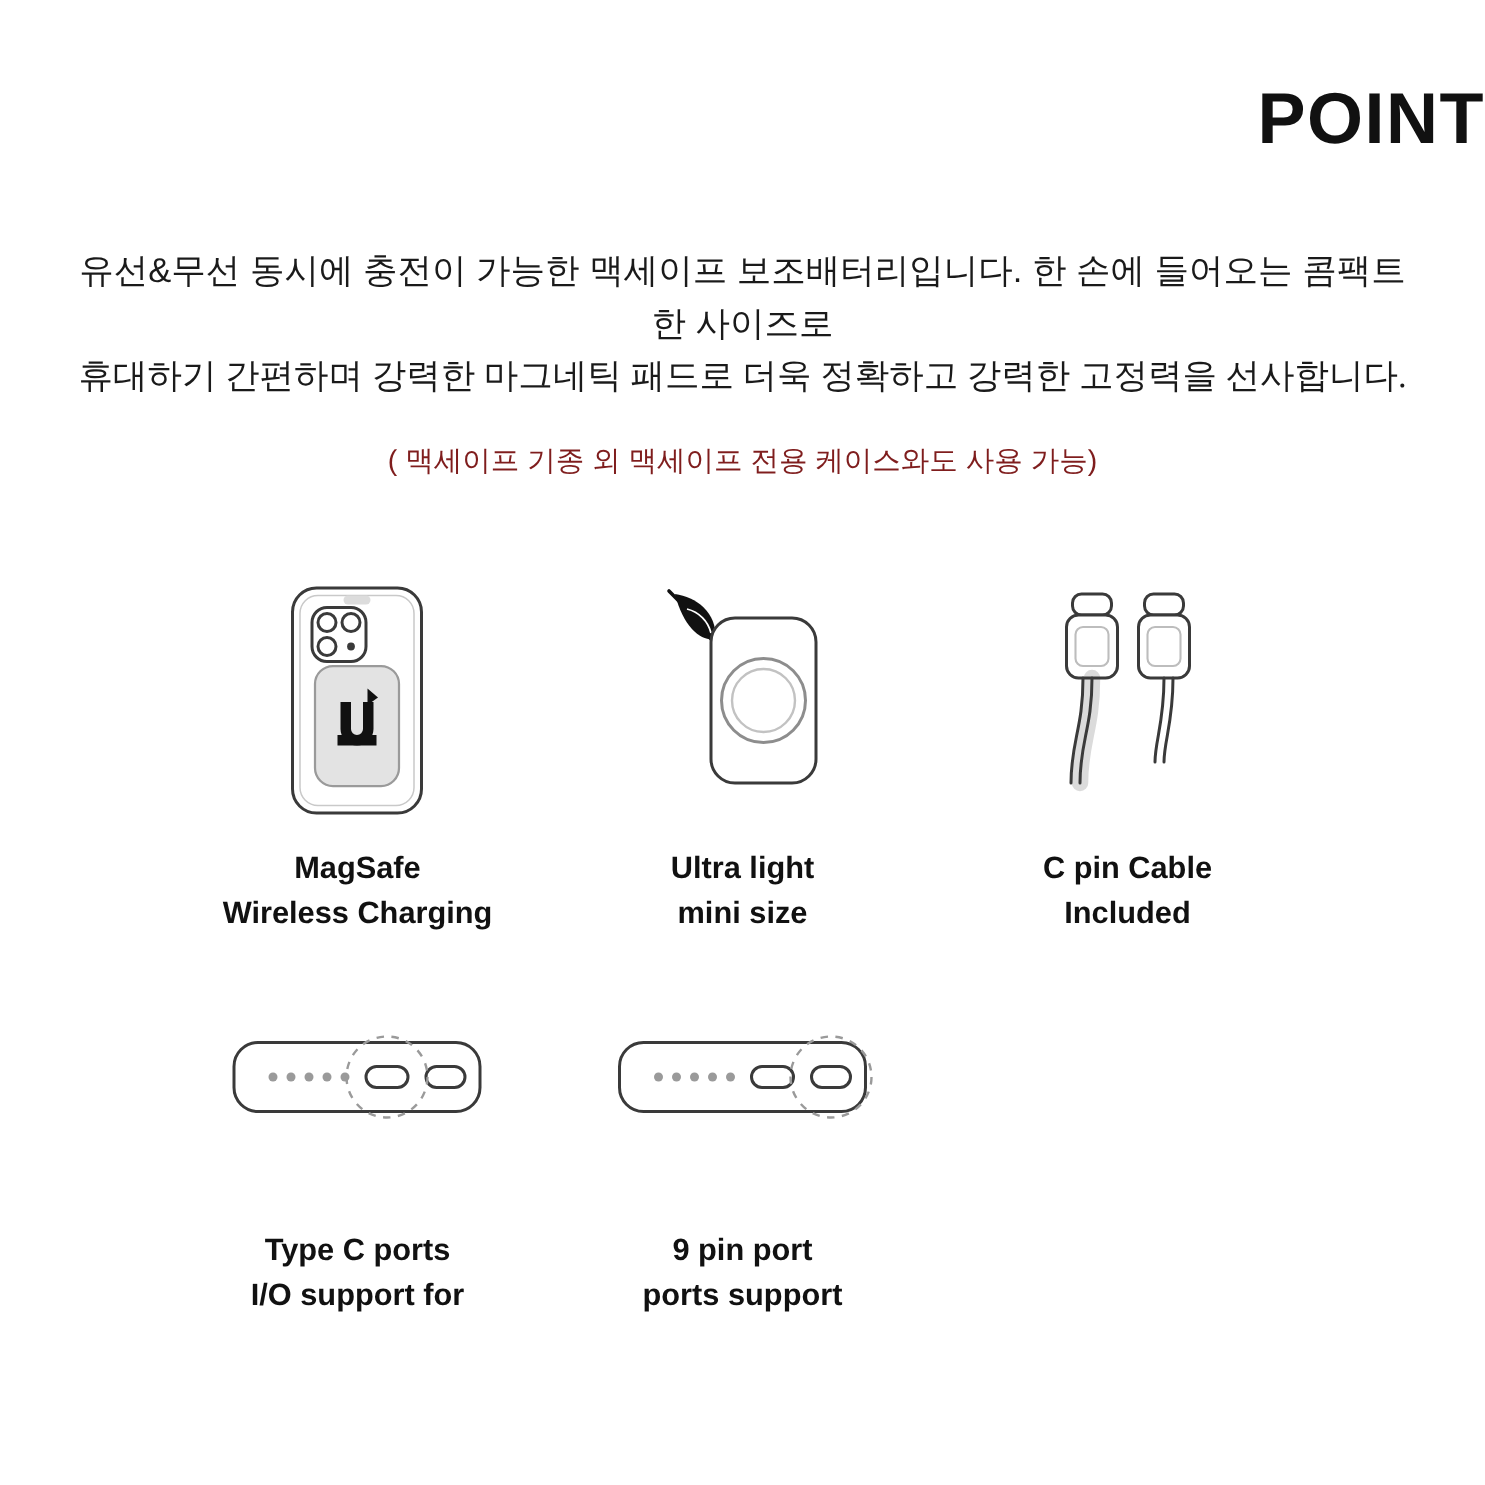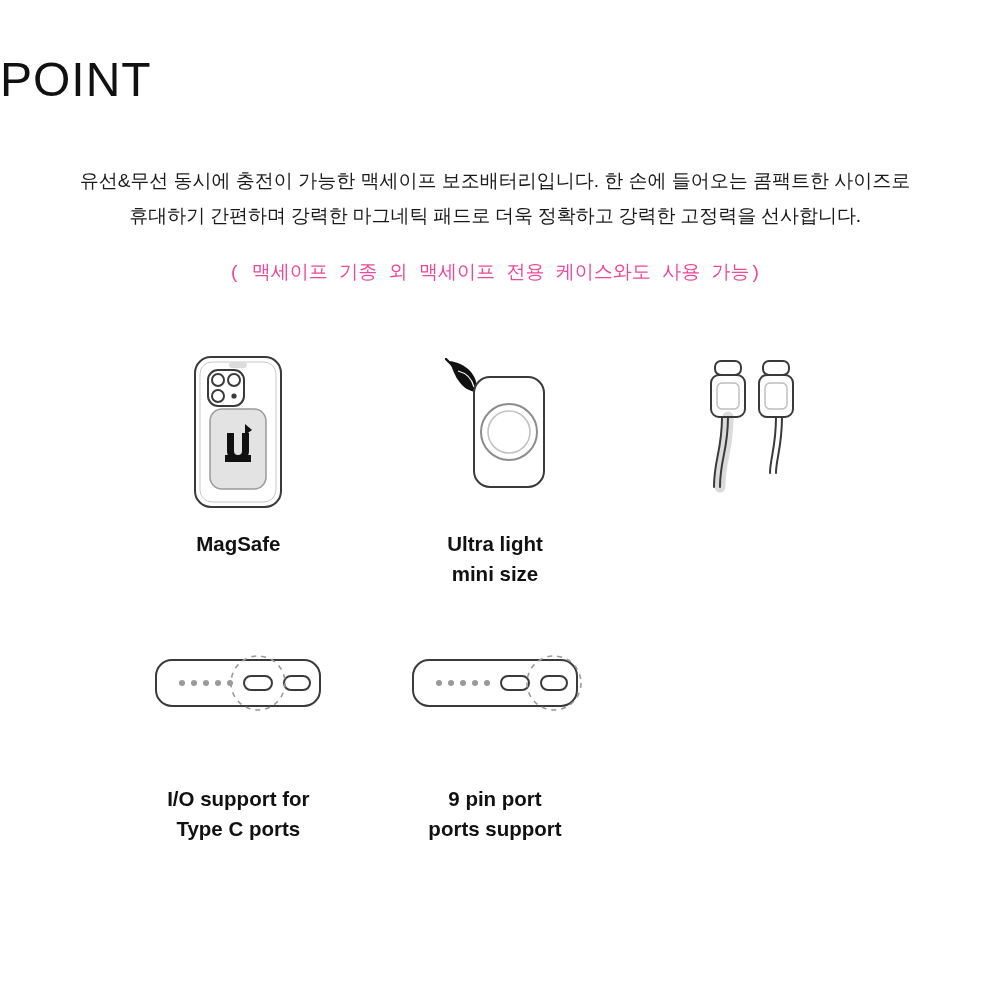--- a/index.html
+++ b/index.html
@@ -15,45 +15,44 @@
     overflow: hidden;
     position: relative;
   }
   .page {
     width: 990px;
     height: 990px;
     position: relative;
     box-sizing: border-box;
   }
   .title {
-    text-align: left;
+    text-align: right;
     font-size: 48px;
-    font-weight: normal;
+    font-weight: bold;
     letter-spacing: 1px;
     margin-top: 52px;
     color: #111;
   }
   .desc {
     margin-top: 56px;
     text-align: center;
-    font-size: 19px;
+    font-size: 23px;
     line-height: 35px;
     color: #1a1a1a;
     padding: 0 45px;
   }
   .desc .line2 {
     display: block;
     font-family: Liberation Serif, serif;
   }
   .note {
     margin-top: 26px;
     text-align: center;
     font-size: 19px;
-    color: #ec4899;
-    font-family: Liberation Mono, monospace;
+    color: #7f1d1d;
   }
   .grid {
     margin-top: 62px;
     display: grid;
     grid-template-columns: repeat(3, 1fr);
     grid-template-rows: 265px 265px;
     padding: 0 110px;
     box-sizing: border-box;
   }
   .cell {
@@ -109,20 +108,21 @@
           <rect x="57" y="62" width="56" height="80" rx="12" ry="12" fill="#e3e3e3" stroke="#9a9a9a" stroke-width="1.5"></rect>
           <g transform="translate(72,86)">
             <path d="M2 0 L2 18 a11 11 0 0 0 22 0 L24 0 L17 0 L17 18 a4 4 0 0 1 -8 0 L9 0 Z" fill="#111111"></path>
             <rect x="0" y="22" width="26" height="7" fill="#111111"></rect>
             <path d="M20 -9 L27 -3 L20 2 Z" fill="#111111"></path>
           </g>
         </svg>
       </div>
       <div class="cap">
         <span>MagSafe</span>
+        <span>Wireless Charging</span>
       </div>
     </div>
 
     <div class="cell">
       <div class="art">
         <svg width="170" height="170" viewBox="0 0 170 170">
           <g transform="translate(34,10)">
             <path d="M2 2 C10 10 22 22 30 34" stroke="#111111" stroke-width="2.4" fill="none" stroke-linecap="round"></path>
             <path d="M6 4 C20 6 34 16 33 34 C25 36 12 28 6 4 Z" fill="#111111"></path>
             <path d="M14 14 C22 16 28 22 30 30" stroke="#ffffff" stroke-width="1.2" fill="none"></path>
@@ -149,41 +149,45 @@
             <rect x="92" y="28" width="34" height="42" rx="8" ry="8"></rect>
             <rect x="98" y="36" width="22" height="26" rx="5" ry="5" stroke="#bdbdbd" stroke-width="1.4"></rect>
           </g>
           <path d="M61 70 C61 104 53 112 53 140" stroke="#3a3a3a" stroke-width="11" fill="none" stroke-linecap="round" opacity="0.18"></path>
           <path d="M61 70 C61 104 53 112 53 140" stroke="#3a3a3a" stroke-width="2" fill="none" stroke-linecap="round"></path>
           <path d="M55 70 C55 104 47 112 47 140" stroke="#3a3a3a" stroke-width="2" fill="none" stroke-linecap="round"></path>
           <path d="M109 70 C109 100 103 112 103 126" stroke="#3a3a3a" stroke-width="2" fill="none" stroke-linecap="round"></path>
           <path d="M115 70 C115 100 109 112 109 126" stroke="#3a3a3a" stroke-width="2" fill="none" stroke-linecap="round"></path>
         </svg>
       </div>
+      <div class="cap">
+        <span>C pin Cable</span>
+        <span>Included</span>
+      </div>
     </div>
 
     <div class="cell row2">
       <div class="art">
         <svg width="200" height="150" viewBox="0 0 200 150">
           <rect x="18" y="48" width="164" height="46" rx="16" ry="16" fill="#ffffff" stroke="#3a3a3a" stroke-width="2"></rect>
           <g fill="#9a9a9a">
             <circle cx="44" cy="71" r="3"></circle>
             <circle cx="56" cy="71" r="3"></circle>
             <circle cx="68" cy="71" r="3"></circle>
             <circle cx="80" cy="71" r="3"></circle>
             <circle cx="92" cy="71" r="3"></circle>
           </g>
           <rect x="106" y="64" width="28" height="14" rx="7" ry="7" fill="#ffffff" stroke="#3a3a3a" stroke-width="2"></rect>
           <rect x="146" y="64" width="26" height="14" rx="7" ry="7" fill="#ffffff" stroke="#3a3a3a" stroke-width="2"></rect>
           <circle cx="120" cy="71" r="27" fill="none" stroke="#9a9a9a" stroke-width="1.6" stroke-dasharray="5 5"></circle>
         </svg>
       </div>
       <div class="cap">
+        <span>Type C ports</span>
         <span>I/O support for</span>
-        <span>Type C ports</span>
       </div>
     </div>
 
     <div class="cell row2">
       <div class="art">
         <svg width="200" height="150" viewBox="0 0 200 150">
           <rect x="18" y="48" width="164" height="46" rx="16" ry="16" fill="#ffffff" stroke="#3a3a3a" stroke-width="2"></rect>
           <g fill="#9a9a9a">
             <circle cx="44" cy="71" r="3"></circle>
             <circle cx="56" cy="71" r="3"></circle>

